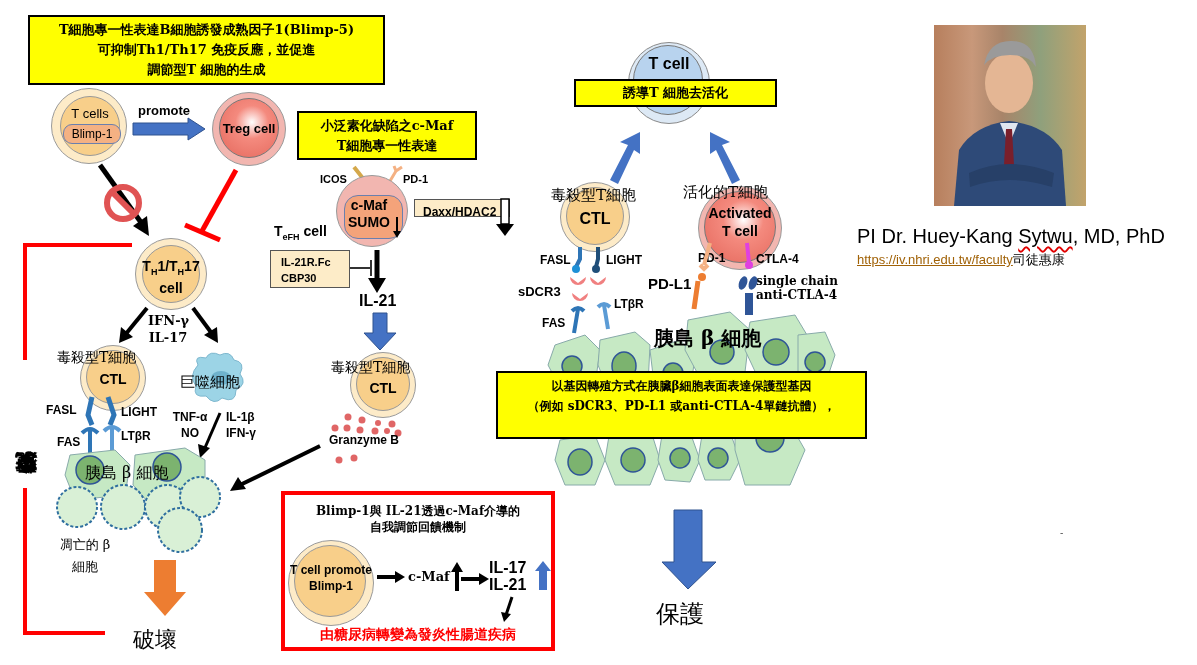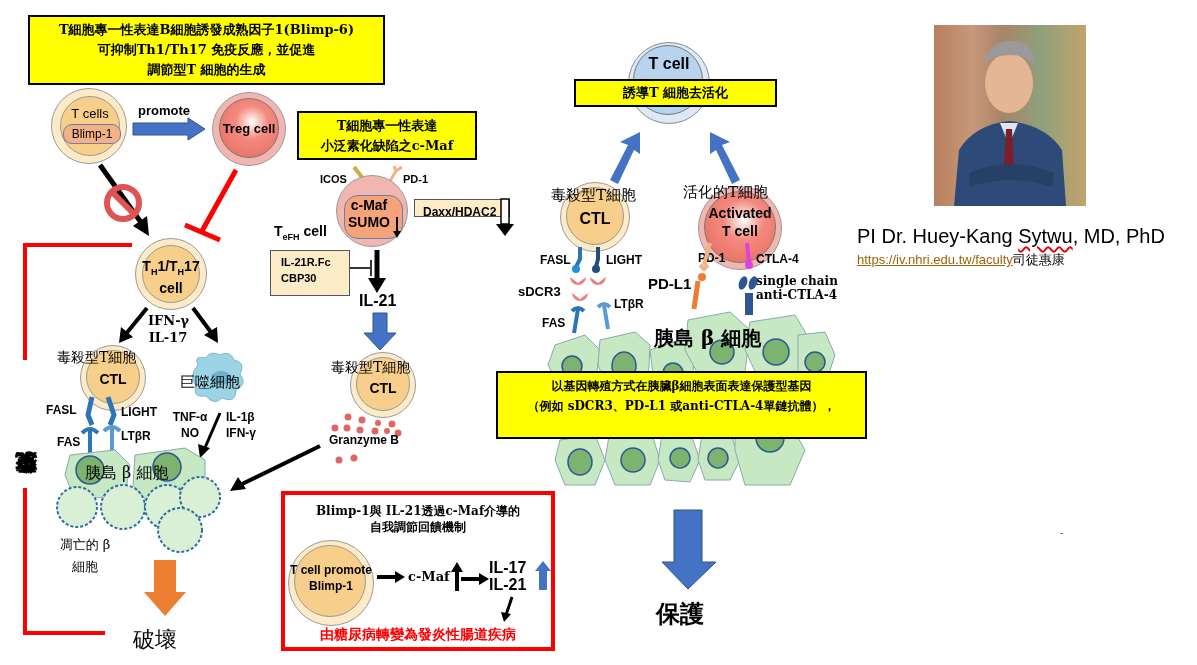--- a/index.html
+++ b/index.html
@@ -19,21 +19,21 @@
   .center { text-align: center; }
   .tanbox { position: absolute; background: #fdecc8; border: 1px solid #555; box-sizing: border-box; font-weight: bold; }
   svg { position: absolute; overflow: visible; }
   .link { color: #a16207; text-decoration: underline; }
   .squiggle { text-decoration: underline wavy #e00000; text-underline-offset: 3px; }
 </style>
 </head>
 <body>
 
 <div class="ybox" style="left:28px; top:15px; width:357px; height:70px; font-size:13px; line-height:20px; padding-top:3px;">
-  <div>T細胞專一性表達B細胞誘發成熟因子1(Blimp-6)</div>
+  <div>T細胞專一性表達B細胞誘發成熟因子1(Blimp-5)</div>
   <div>可抑制Th1/Th17 免疫反應，並促進</div>
   <div>調節型T 細胞的生成</div>
 </div>
 
 <div class="cell cell-outer-tan" style="left:51px; top:88px; width:76px; height:76px;"></div>
 <div class="cell cell-inner-tan" style="left:60px; top:96px; width:60px; height:60px; border-radius:50%;"></div>
 <div class="lbl center" style="left:60px; top:106px; width:60px; font-size:13px; font-weight:normal;">T cells</div>
 <div class="abs center" style="left:63px; top:124px; width:56px; height:18px; line-height:18px; border-radius:9px; background:#f4b183; border:1px solid #6a7fae; font-size:12px;">Blimp-1</div>
 
 <div class="lbl" style="left:138px; top:103px; font-size:13px;">promote</div>
@@ -137,22 +137,22 @@
   <span>凋亡的 β</span><br>
   <span>細胞</span>
 </div>
 
 <svg style="left:140px; top:560px;" width="50" height="60">
   <polygon points="14,0 36,0 36,32 46,32 25,56 4,32 14,32" fill="#ed7d31"></polygon>
 </svg>
 <div class="lbl serif" style="left:133px; top:625px; font-size:22px; font-weight:normal;">破壞</div>
 
 <div class="ybox" style="left:297px; top:111px; width:180px; height:49px; font-size:13px; line-height:20px; padding-top:3px;">
+  <div>小泛素化缺陷之c-Maf</div>
   <div>T細胞專一性表達</div>
-  <div>小泛素化缺陷之c-Maf</div>
 </div>
 
 <div class="lbl" style="left:320px; top:173px; font-size:11px;">ICOS</div>
 <div class="lbl" style="left:403px; top:173px; font-size:11px;">PD-1</div>
 <svg style="left:350px; top:163px;" width="60" height="25">
   <line x1="4" y1="4" x2="15" y2="18" stroke="#d4a84b" stroke-width="4"></line>
   <path d="M40,18 L46,8 M44,3 L46,8 L52,4" fill="none" stroke="#f4b183" stroke-width="3"></path>
 </svg>
 
 <div class="cell" style="left:336px; top:175px; width:72px; height:72px; background:#f2b6b0; border:1px solid #999;"></div>
@@ -168,21 +168,21 @@
 <div class="lbl" style="left:274px; top:223px; font-size:14px;"><span>T<sub style="font-size:9px">eFH</sub> cell</span></div>
 
 <div class="tanbox" style="left:414px; top:199px; width:96px; height:18px; font-size:12px; line-height:24px; padding-left:8px;">
   <span>Daxx/HDAC2</span>
 </div>
 <svg style="left:496px; top:198px;" width="22" height="40">
   <rect x="5" y="1" width="8" height="25" fill="#fff" stroke="#000" stroke-width="1.5"></rect>
   <polygon points="0,26 18,26 9,38" fill="#000"></polygon>
 </svg>
 
-<div class="tanbox" style="left:270px; top:250px; width:80px; height:46px; font-size:11px; line-height:16px; padding:3px 0 0 10px;">
+<div class="tanbox" style="left:270px; top:250px; width:80px; height:38px; font-size:11px; line-height:16px; padding:3px 0 0 10px;">
   <span>IL-21R.Fc</span><br>
   <span>CBP30</span>
 </div>
 <svg style="left:350px; top:258px;" width="25" height="20">
   <line x1="0" y1="10" x2="20" y2="10" stroke="#333" stroke-width="2"></line>
   <line x1="21" y1="2" x2="21" y2="18" stroke="#333" stroke-width="2"></line>
 </svg>
 <svg style="left:365px; top:250px;" width="24" height="45">
   <line x1="12" y1="0" x2="12" y2="30" stroke="#000" stroke-width="5"></line>
   <polygon points="3,28 21,28 12,43" fill="#000"></polygon>
@@ -350,21 +350,21 @@
 <div class="lbl serif" style="left:654px; top:325px; font-size:20px;">胰島 β 細胞</div>
 
 <div class="ybox" style="left:496px; top:371px; width:371px; height:68px; font-size:12px; line-height:20px; padding-top:3px;">
   <div>以基因轉殖方式在胰臟β細胞表面表達保護型基因</div>
   <div>（例如 sDCR3、PD-L1 或anti-CTLA-4單鏈抗體），</div>
 </div>
 
 <svg style="left:661px; top:510px;" width="56" height="80">
   <polygon points="13,0 41,0 41,52 55,52 27,79 1,52 13,52" fill="#4472c4" stroke="#2f528f" stroke-width="1"></polygon>
 </svg>
-<div class="lbl serif" style="left:656px; top:598px; font-size:24px; font-weight:bold;">保護</div>
+<div class="lbl serif" style="left:656px; top:598px; font-size:24px; font-weight:normal;">保護</div>
 
 <div class="abs" style="left:934px; top:25px; width:152px; height:181px; background: linear-gradient(90deg, #b77f5d 0%, #c8987a 25%, #a88469 45%, #8fa07c 70%, #c2a36b 100%); overflow:hidden;">
   <svg width="152" height="181" style="left:0; top:0;">
     <ellipse cx="75" cy="58" rx="24" ry="30" fill="#e4b694"></ellipse>
     <path d="M50,40 Q55,15 78,16 Q100,16 102,42 Q96,30 76,30 Q58,30 50,40 Z" fill="#9a9a9a"></path>
     <path d="M20,181 L25,125 Q40,100 75,96 Q112,100 128,125 L132,181 Z" fill="#2e4a78"></path>
     <path d="M66,98 L75,120 L84,98 Z" fill="#dfe6ef"></path>
     <path d="M72,104 L78,104 L80,140 L75,150 L70,140 Z" fill="#7a1f2b"></path>
     <path d="M35,148 Q75,130 120,148 L118,162 Q75,148 36,162 Z" fill="#274068"></path>
   </svg>

